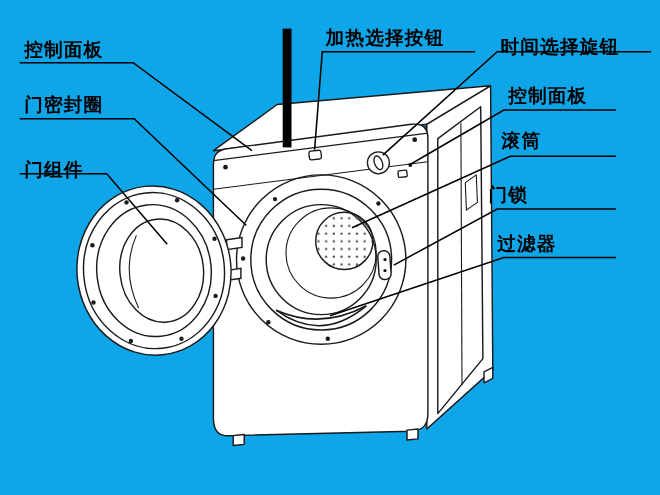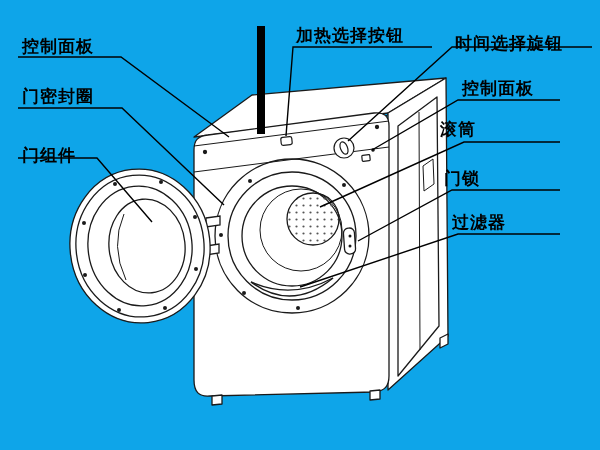--- a/index.html
+++ b/index.html
@@ -115,17 +115,17 @@
       <path d="M560,234 L458,234 L300,287"></path>
     </g>
   </svg>
 
   <div class="label" style="left:22px;top:37px">控制面板</div>
   <div class="label" style="left:22px;top:87px">门密封圈</div>
   <div class="label" style="left:22px;top:146px">门组件</div>
   <div class="label" style="left:296px;top:26px">加热选择按钮</div>
   <div class="label" style="left:455px;top:34px">时间选择旋钮</div>
   <div class="label" style="left:462px;top:79px">控制面板</div>
-  <div class="label" style="left:440px;top:120px">滚筒</div>
+  <div class="label" style="left:456px;top:120px">滚筒</div>
   <div class="label" style="left:444px;top:169px">门锁</div>
   <div class="label" style="left:452px;top:213px">过滤器</div>
 
 </div>
 
 </body></html>

